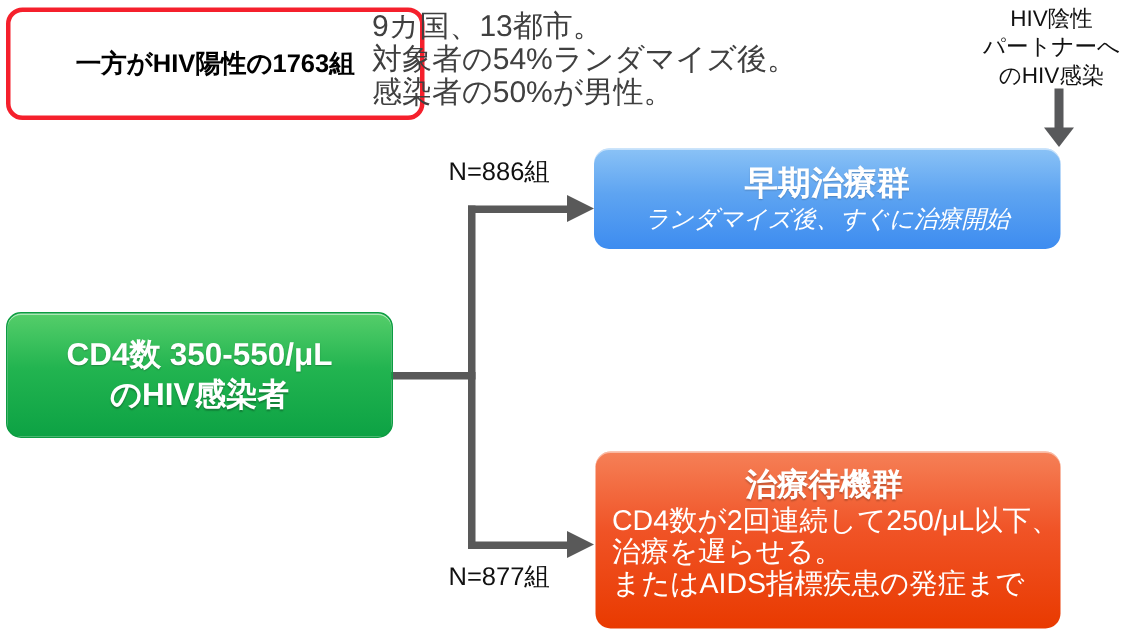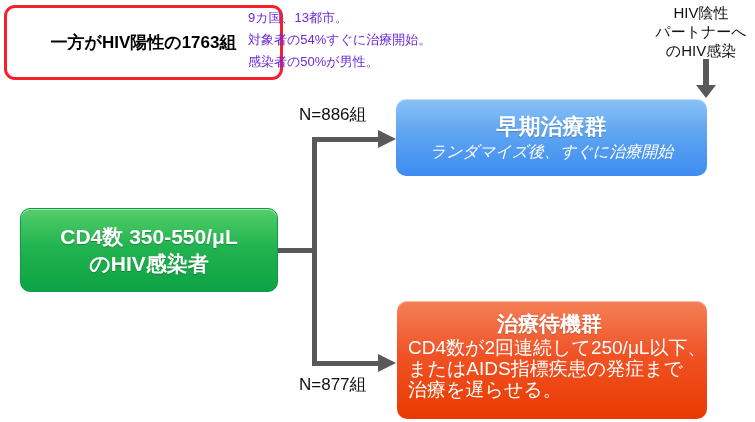--- a/index.html
+++ b/index.html
@@ -35,23 +35,23 @@
     font-weight: bold;
     color: #000000;
     line-height: 23px;
     white-space: nowrap;
   }
 
   
   .study-note {
     position: absolute;
     left: 248px; top: 7px;
-    font-size: 13px;
+    font-size: 20px;
     line-height: 22px;
-    color: #6d28d9;
+    color: #404040;
     white-space: nowrap;
   }
 
   
   .transmission-label {
     position: absolute;
     left: 645px; top: 3px;
     width: 112px;
     text-align: center;
     font-size: 15px;
@@ -105,36 +105,35 @@
     width: 258px; height: 84px;
     border-radius: 10px;
     background: linear-gradient(180deg, #55ce6a 0%, #22b450 45%, #0da244 100%);
     box-shadow: inset 0 1px 0 rgba(255,255,255,0.5);
     border: 1px solid #0c9c41;
     display: flex;
     flex-direction: column;
     align-items: center;
     justify-content: center;
     text-align: center;
-    margin-left: 16px;
   }
   .source-box .line {
     font-size: 21px;
     font-weight: bold;
     color: #ffffff;
     line-height: 27px;
     white-space: nowrap;
     text-shadow: 0 1px 1px rgba(0,0,0,0.25);
   }
 
   
   .early-box {
     position: absolute;
     left: 396px; top: 99px;
-    width: 311px; height: 77px;
+    width: 311px; height: 67px;
     border-radius: 10px;
     background: linear-gradient(180deg, #8ac2f6 0%, #5ea4f1 45%, #3d8cf0 100%);
     box-shadow: inset 0 1px 0 rgba(255,255,255,0.5);
     display: flex;
     flex-direction: column;
     align-items: center;
     justify-content: center;
     text-align: center;
   }
   .early-box .title {
@@ -184,21 +183,21 @@
 <body>
 
 <div class="stage">
 
   <div class="info-box">
     <div class="line">一方がHIV陽性の1763組</div>
   </div>
 
   <div class="study-note">
     <div>9カ国、13都市。</div>
-    <div>対象者の54%すぐに治療開始。</div>
+    <div>対象者の54%ランダマイズ後。</div>
     <div>感染者の50%が男性。</div>
   </div>
 
   <div class="transmission-label">
     <div>HIV陰性</div>
     <div>パートナーへ</div>
     <div>のHIV感染</div>
   </div>
   <div class="down-arrow-shaft"></div>
   <div class="down-arrow-head"></div>
@@ -219,17 +218,17 @@
   </div>
 
   <div class="early-box">
     <div class="title">早期治療群</div>
     <div class="subtitle">ランダマイズ後、すぐに治療開始</div>
   </div>
 
   <div class="deferred-box">
     <div class="title">治療待機群</div>
     <div class="body-line">CD4数が2回連続して250/μL以下、</div>
+    <div class="body-line">治療を遅らせる。</div>
     <div class="body-line">またはAIDS指標疾患の発症まで</div>
-    <div class="body-line">治療を遅らせる。</div>
   </div>
 
 </div>
 
 </body></html>

